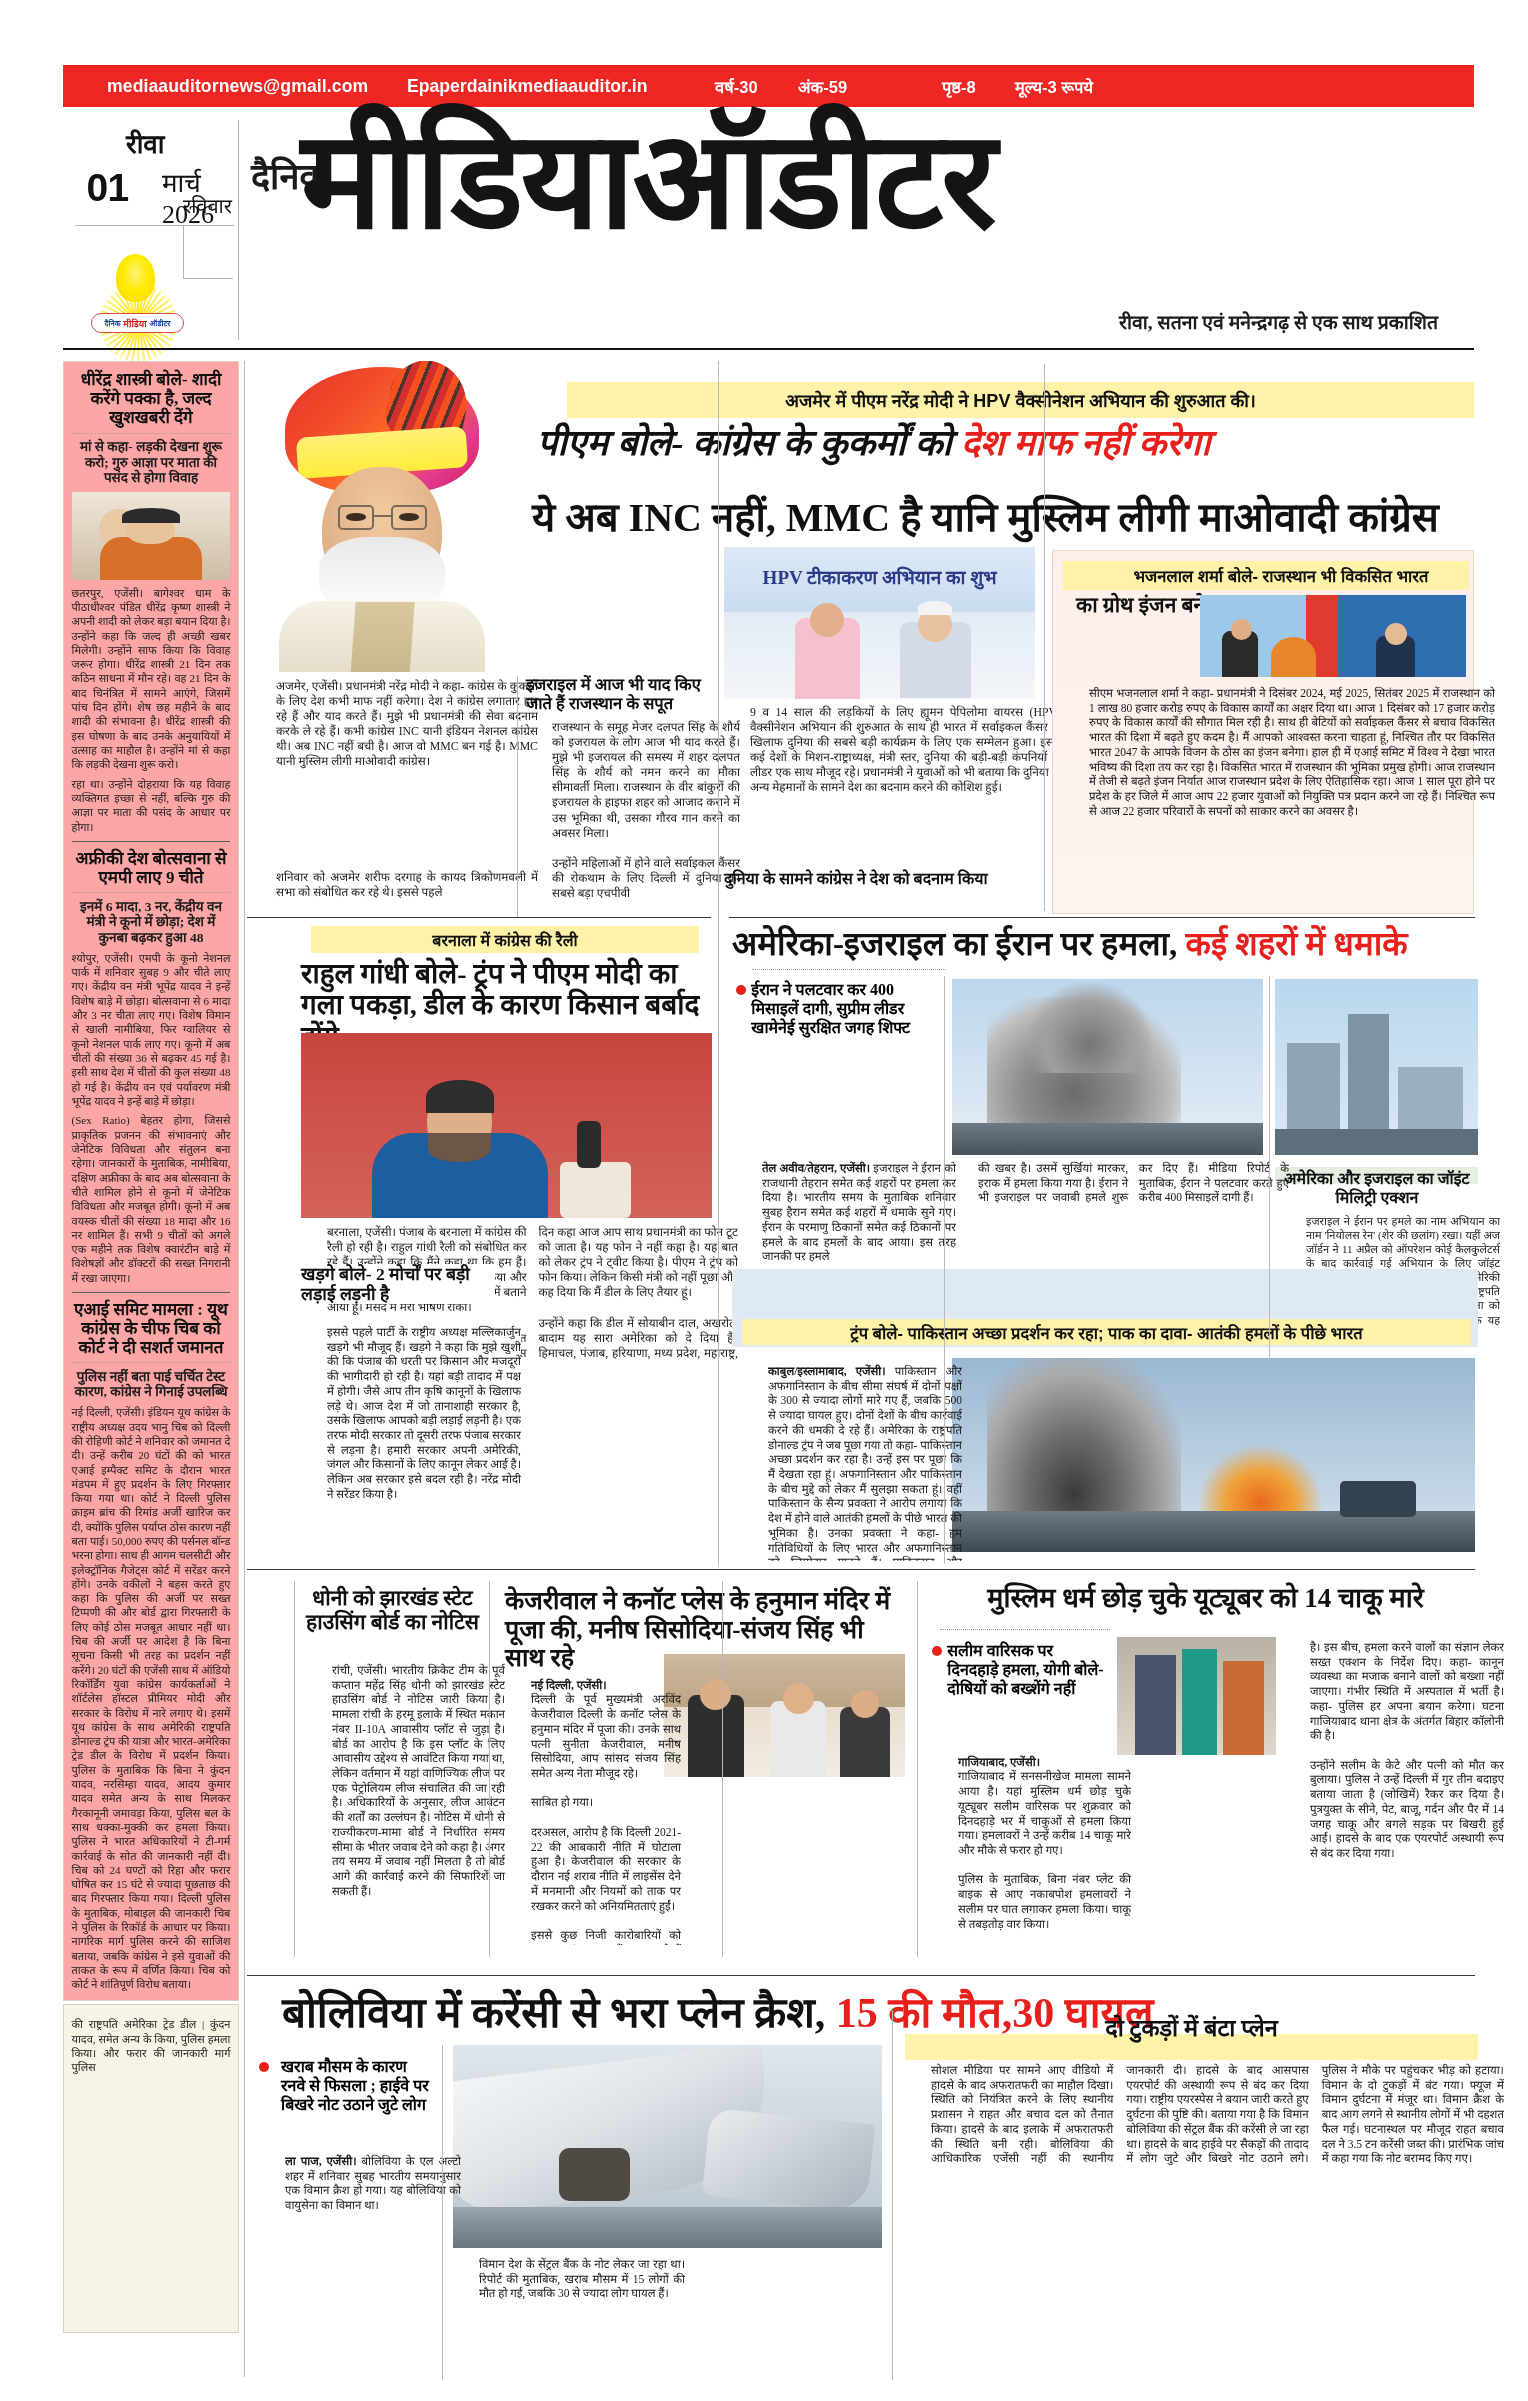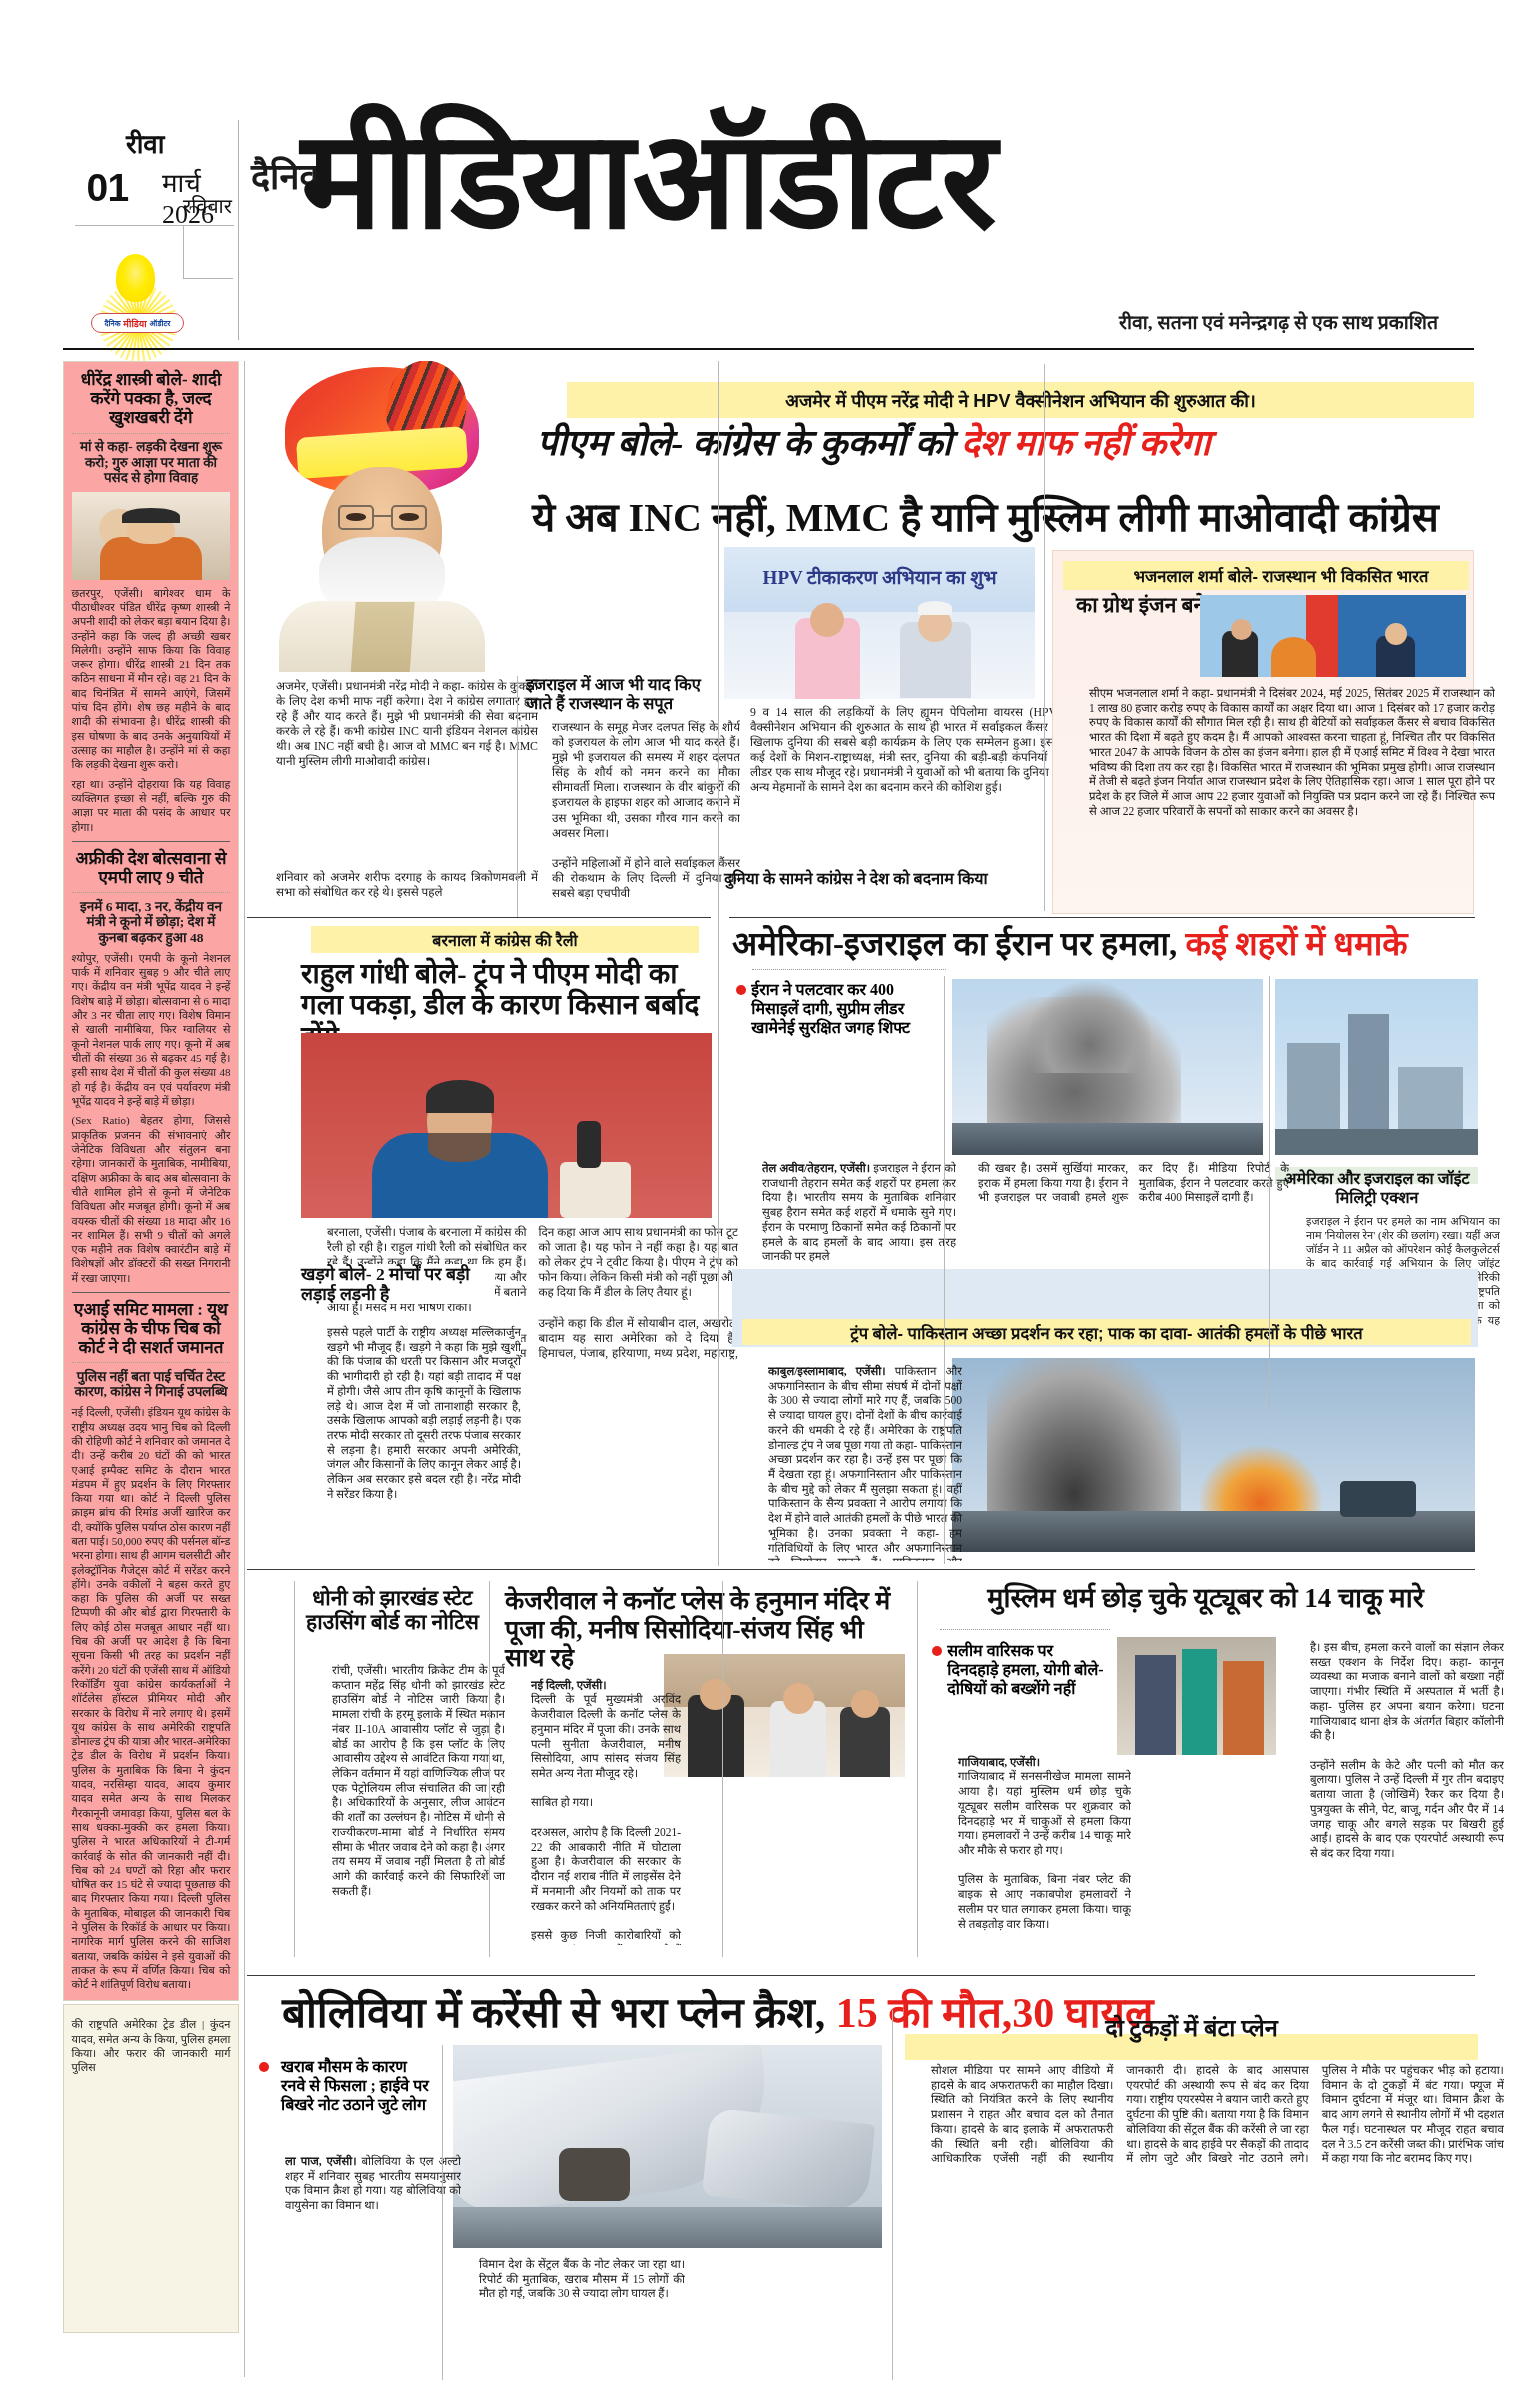--- a/index.html
+++ b/index.html
@@ -120,20 +120,28 @@
   .lc-solid{ border-top:1.2px solid #5d5d5d; margin:7px 0;}
   .lc-photo{ width:100%; height:88px; background:#d8cfc2; margin:5.9px 0; position:relative; overflow:hidden;}
 
   
 </style>
 </head>
 <body>
 
 <div class="page">
 
+  <div class="topbar">
+    <span class="tb-email">mediaauditornews@gmail.com</span>
+    <span class="tb-epaper">Epaperdainikmediaauditor.in</span>
+    <span class="tb-vol">वर्ष-30</span>
+    <span class="tb-issue">अंक-59</span>
+    <span class="tb-page">पृष्ठ-8</span>
+    <span class="tb-price">मूल्य-3 रूपये</span>
+  </div>
 
   <div class="masthead">
     <div class="mh-left">
       <div class="mh-city">रीवा</div>
       <div class="mh-daynum">01</div>
       <div class="mh-month">मार्च 2026</div>
       <div class="mh-wday">रविवार</div>
       <div class="mh-rule"></div>
       <div class="mh-rule2"></div>
       <div class="mh-rule3"></div>

